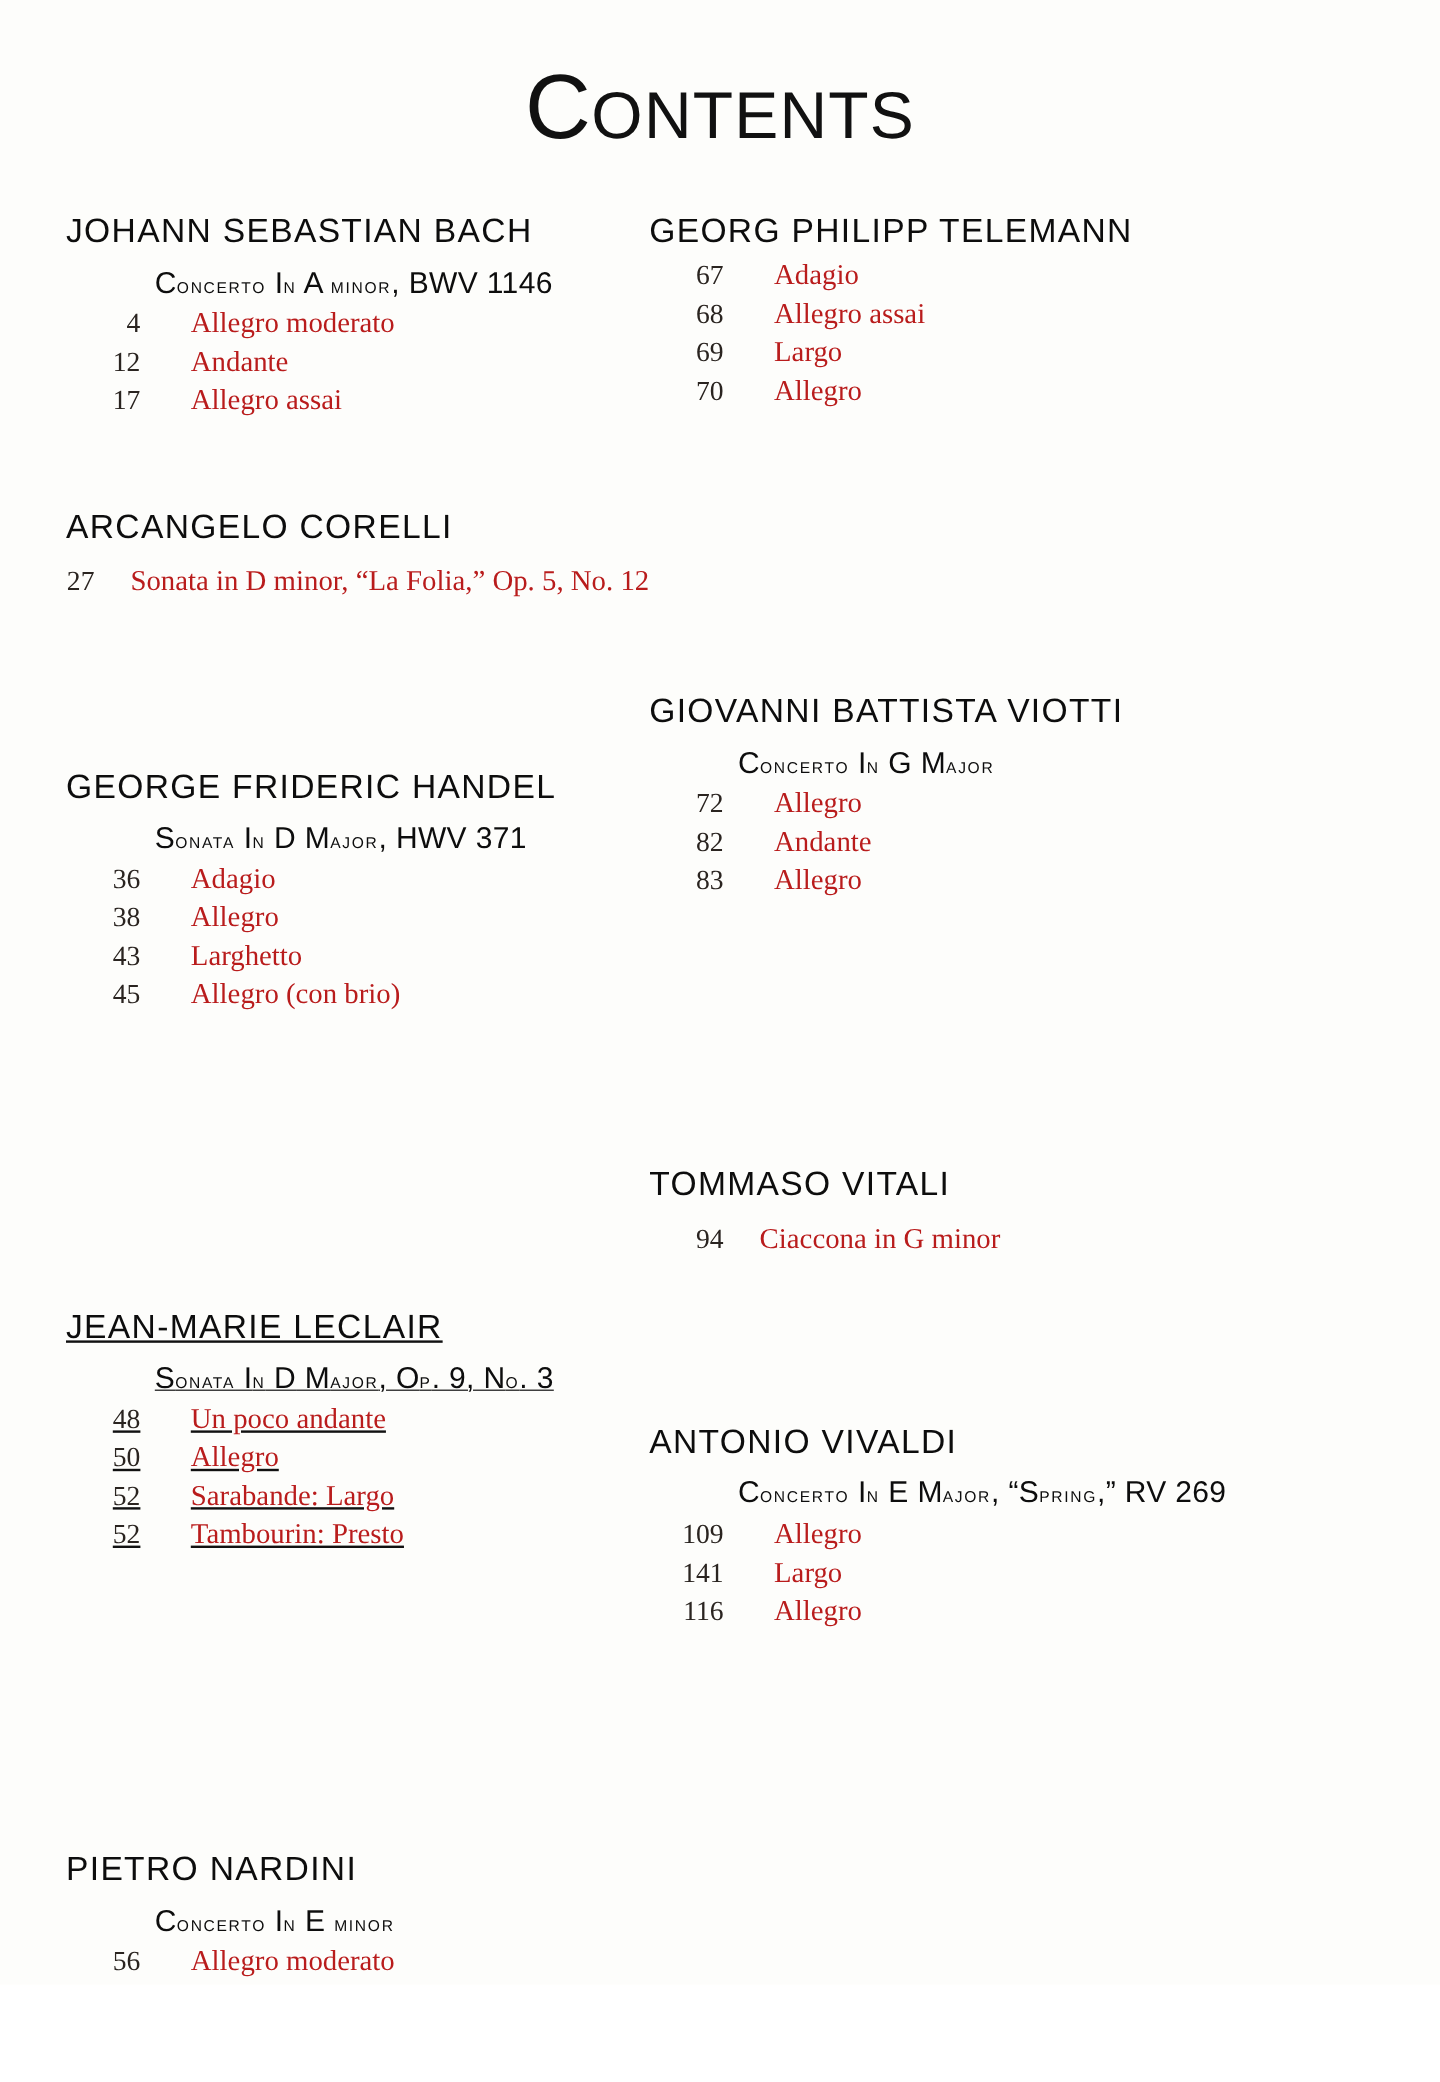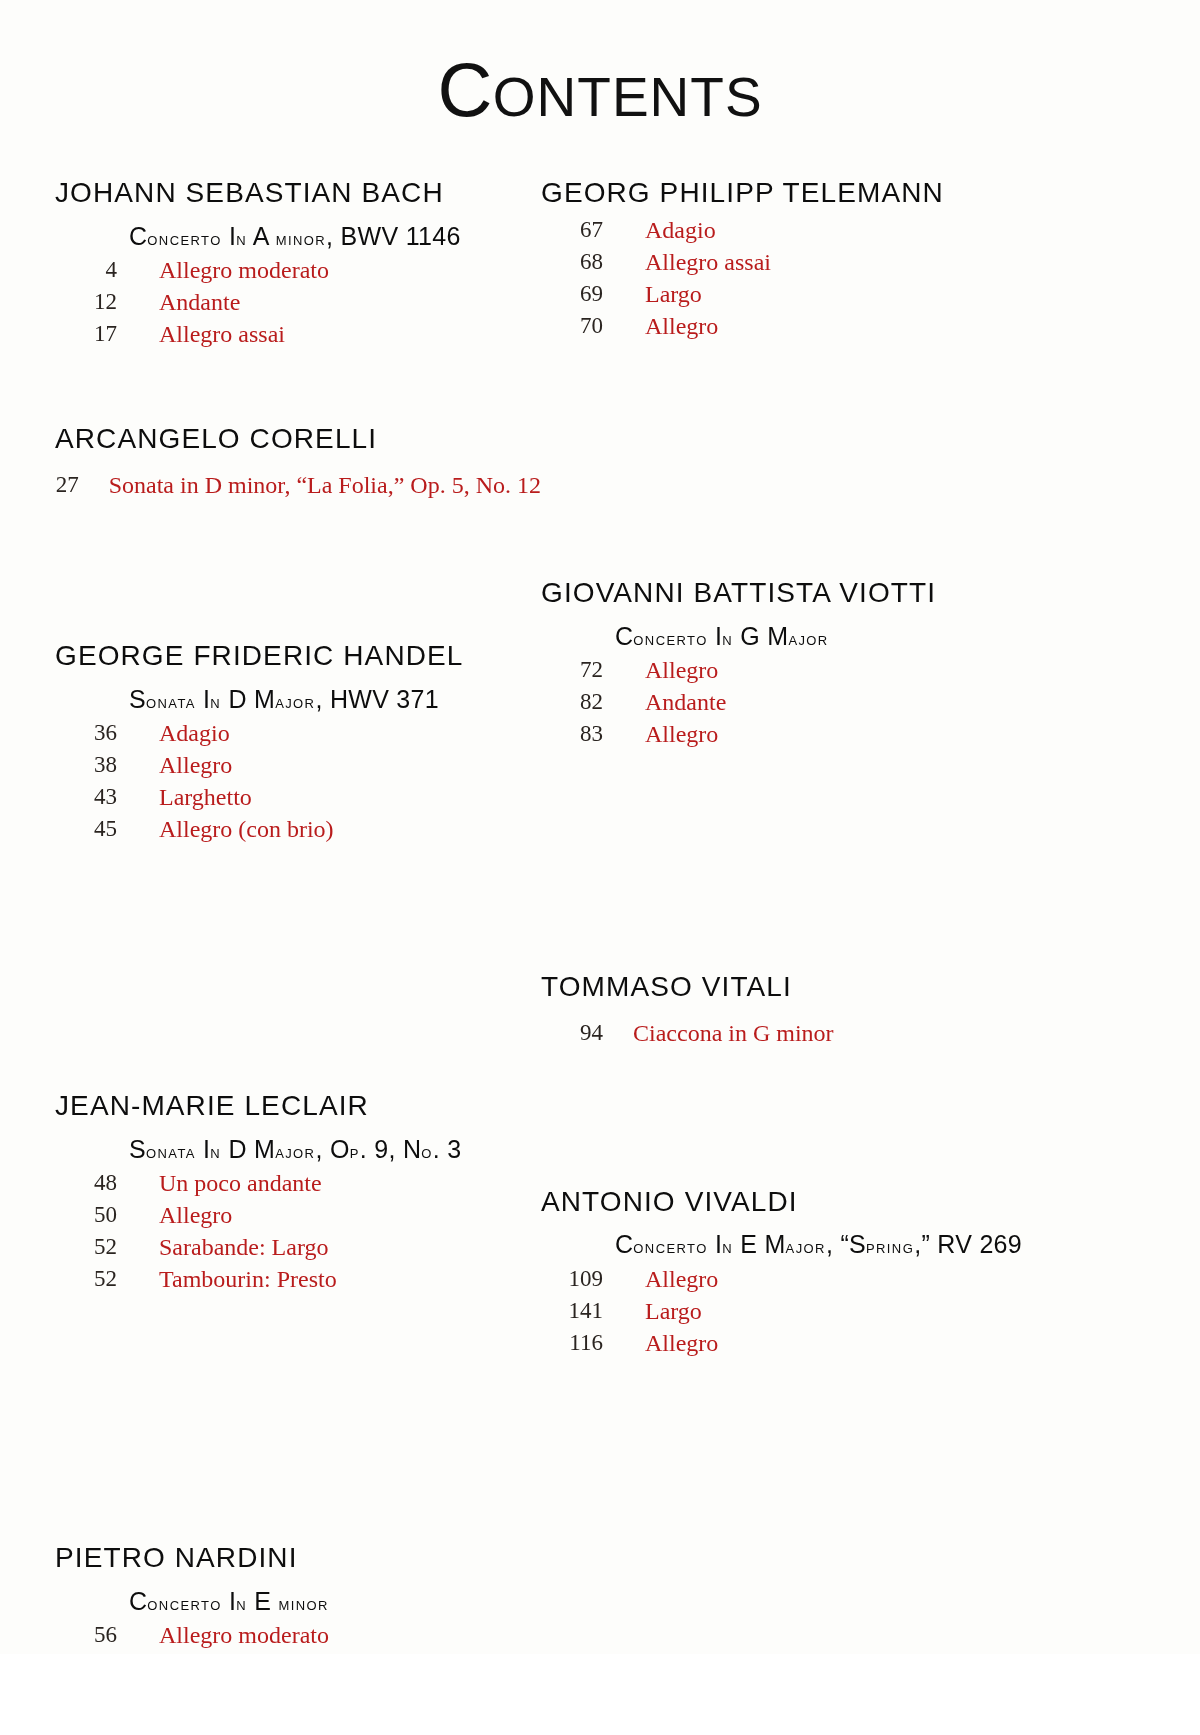--- a/index.html
+++ b/index.html
@@ -167,21 +167,21 @@
             <div class="mv-row">
               <div class="mv-page">43</div>
               <div class="mv-name">Larghetto</div>
             </div>
             <div class="mv-row">
               <div class="mv-page">45</div>
               <div class="mv-name">Allegro (con brio)</div>
             </div>
           </div>
         </div>
-        <div class="composer-block" style="margin-top: 250px;">
+        <div class="composer-block" style="margin-top: 250px; text-decoration: underline;">
           <div class="composer-name">JEAN-MARIE LECLAIR</div>
           <div class="work-title"><span class="u">S</span><span class="s">ONATA</span><span class="u"> I</span><span class="s">N</span><span class="u"> D</span><span class="u"> M</span><span class="s">AJOR</span><span class="u">, O</span><span class="s">P</span><span class="u">. 9, N</span><span class="s">O</span><span class="u">. 3</span></div>
           <div class="movements">
             <div class="mv-row">
               <div class="mv-page">48</div>
               <div class="mv-name">Un poco andante</div>
             </div>
             <div class="mv-row">
               <div class="mv-page">50</div>
               <div class="mv-name">Allegro</div>

